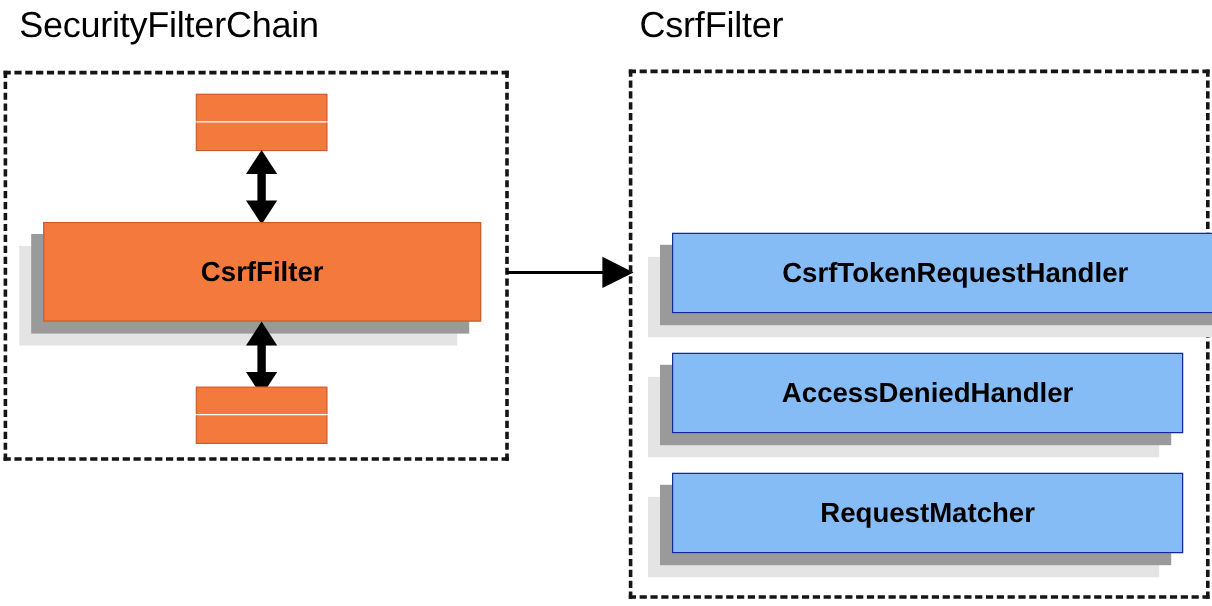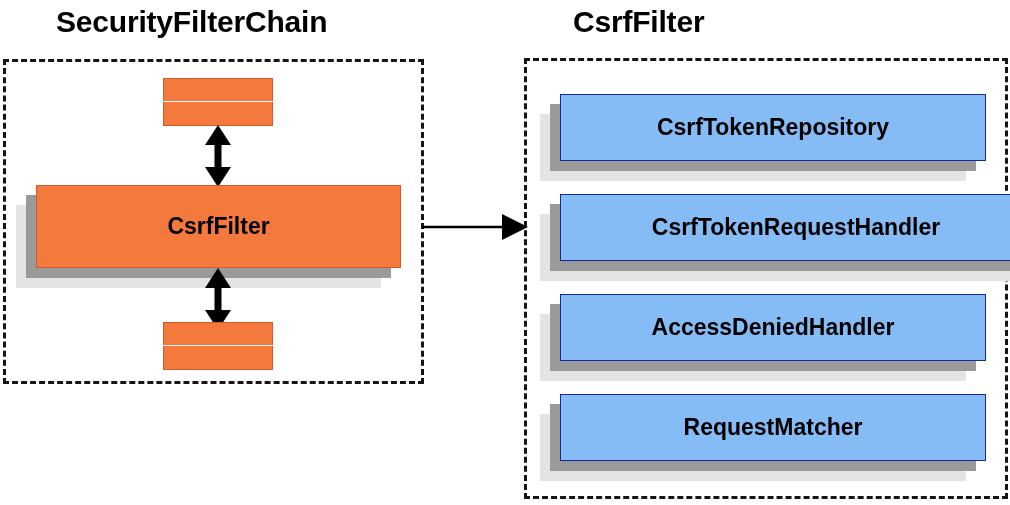--- a/index.html
+++ b/index.html
@@ -15,27 +15,26 @@
     width: 1010px;
     height: 505px;
     background: #ffffff;
     overflow: hidden;
   }
 
   
   .panel-title {
     position: absolute;
     font-family: "Liberation Sans", sans-serif;
-    font-weight: bold;
+    font-weight: normal;
     font-size: 30px;
     line-height: 34px;
     color: #000000;
     white-space: nowrap;
     letter-spacing: -0.2px;
-    margin-left: 40px;
   }
   #title-left  { left: 16px;  top: 5px; }
   #title-right { left: 533px; top: 5px; }
 
   
   .panel-frame {
     position: absolute;
     border: 3px dashed #151515;
     box-sizing: border-box;
     background: transparent;
@@ -171,27 +170,20 @@
     <div class="inner"></div>
   </div>
 
   <svg class="arrow-svg" style="left:422px; top:213px;" width="106" height="28" viewBox="0 0 106 28">
     <line x1="0" y1="14" x2="88" y2="14" stroke="#000000" stroke-width="2.5"></line>
     <polygon points="106,14 80,27 80,1" fill="#000000"></polygon>
   </svg>
 
   <div id="panel-right" class="panel-frame"></div>
 
-  <div class="box3d box-blue" style="left:560px; top:94px; width:426px; height:67px;">
-    <div class="shade-far"></div>
-    <div class="shade-near"></div>
-    <div class="face">
-      <span class="label">CsrfTokenRepository</span>
-    </div>
-  </div>
 
   <div class="box3d box-blue" style="left:560px; top:194px; width:472px; height:67px;">
     <div class="shade-far"></div>
     <div class="shade-near"></div>
     <div class="face">
       <span class="label">CsrfTokenRequestHandler</span>
     </div>
   </div>
 
   <div class="box3d box-blue" style="left:560px; top:394px; width:426px; height:67px;">

